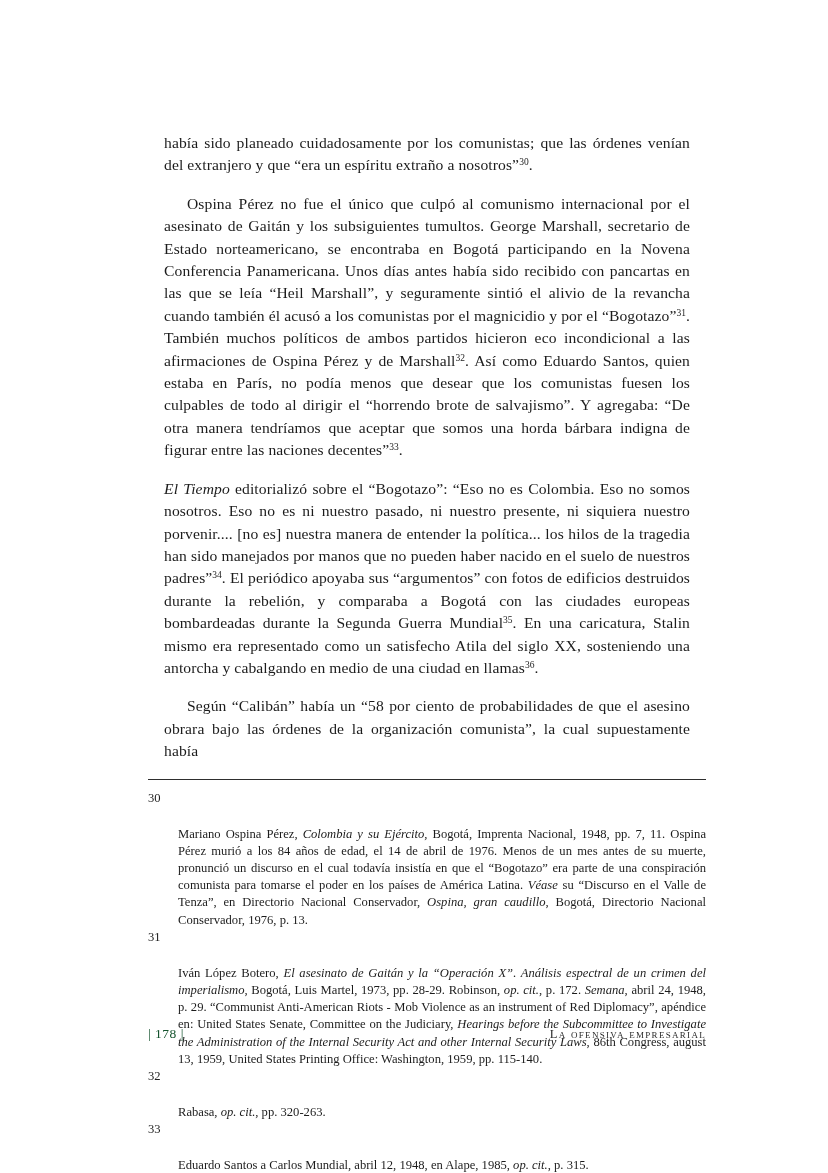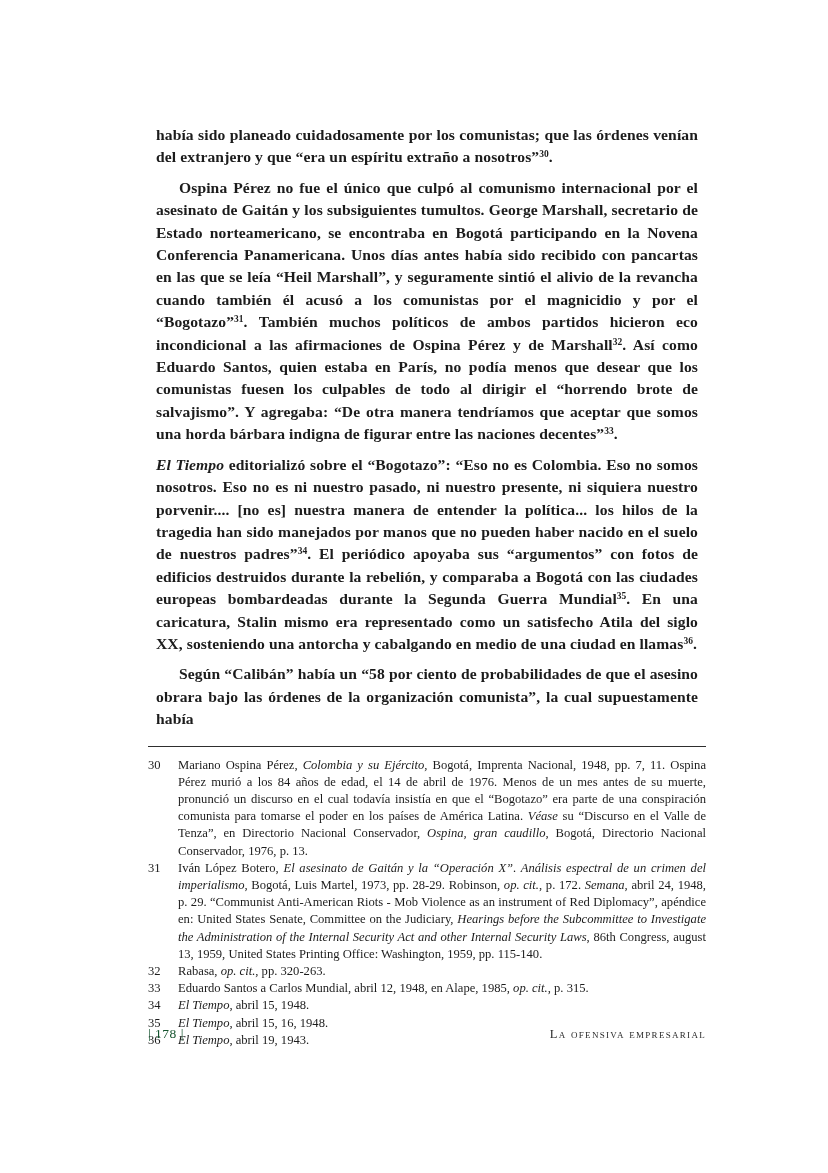--- a/index.html
+++ b/index.html
@@ -7,26 +7,25 @@
     width: 828px; height: 1173px;
     background: #ffffff;
     font-family: "Liberation Serif", serif;
     color: #1c1c1c;
     -webkit-font-smoothing: antialiased;
   }
   .page { position: relative; width: 828px; height: 1173px; overflow: hidden; background: #fff; }
   .content { position: absolute; left: 148px; top: 116px; width: 558px; }
 
   .body-text p {
-    margin: 8px;
+    margin: 16px;
     font-size: 15.6px;
     line-height: 22.4px;
     text-align: justify;
     letter-spacing: 0.1px;
-    font-weight: bold;
   }
   .body-text p.indent { text-indent: 23px; }
 
   sup.fn-ref {
     font-size: 9.5px;
     line-height: 0;
     vertical-align: 5px;
     letter-spacing: 0;
   }
 
@@ -34,21 +33,21 @@
     border: none;
     border-top: 1px solid #2e2e2e;
     margin: 15px 0 10px 0;
     width: 100%;
     height: 0;
   }
 
   .footnotes { font-size: 12.6px; line-height: 17.2px; }
   .footnote { display: flex; }
   .fn-num { flex: 0 0 30px; text-align: left; }
-  .fn-text { flex: 1; text-align: justify; }
+  .fn-text { flex: 1; text-align: justify; margin-top: 36px; }
 
   .page-footer {
     position: absolute;
     left: 148px;
     width: 558px;
     top: 1026px;
     display: flex;
     justify-content: space-between;
     align-items: baseline;
   }

